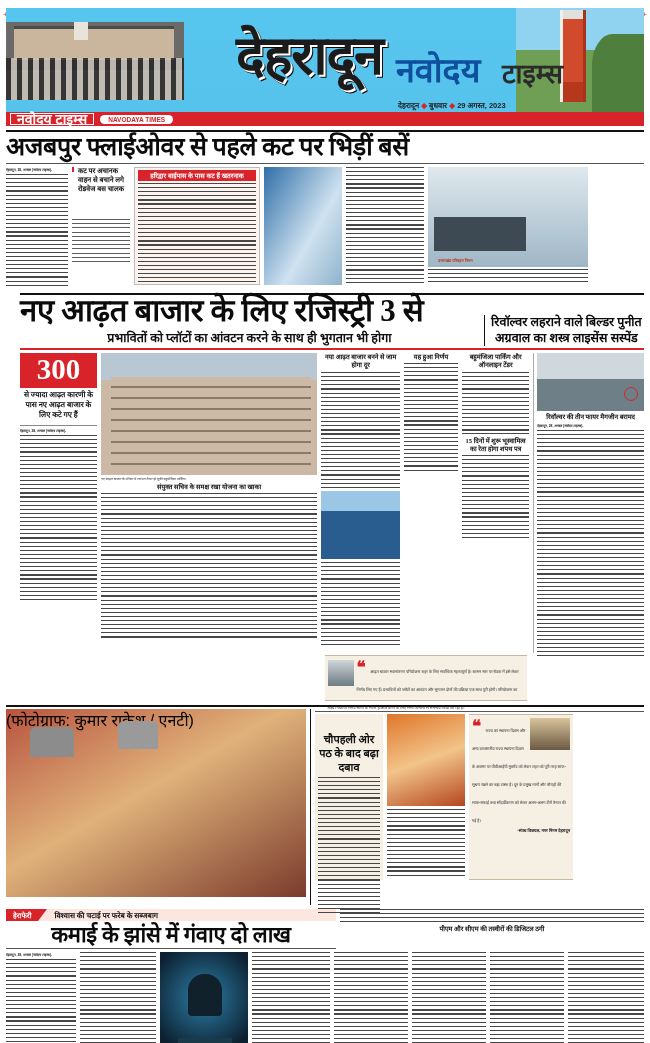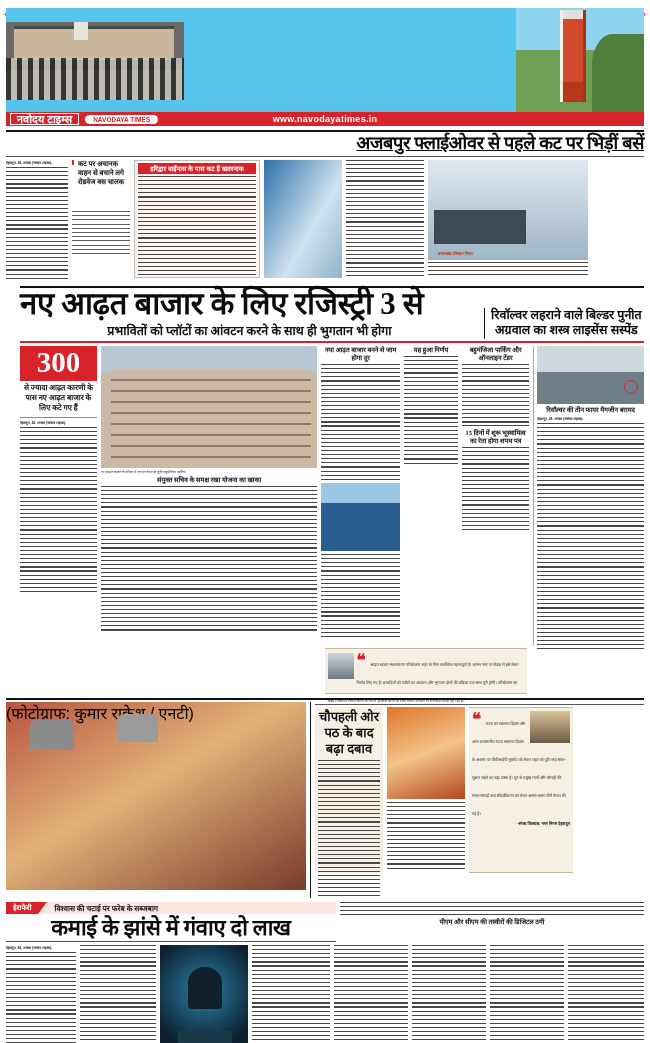--- a/index.html
+++ b/index.html
@@ -79,21 +79,21 @@
   .mh-dateline {
     position:absolute; left:214px; top:86px;
     font-size:7.5px; font-weight:bold; color:#202020; white-space:nowrap;
   }
   .mh-dateline .dot { color:#d8232a; }
   .mh-redbar {
     position:relative; margin:0 6px; height:14px; background:#d8232a;
     color:#fff; display:flex; align-items:center;
   }
   .mh-redbar .logo-l {
-    font-size:11px; font-weight:bold; padding:0 6px; color:#fff;
+    font-size:14px; font-weight:bold; padding:0 6px; color:#fff;
     border:1px solid #fff; margin-left:4px; line-height:10px;
   }
   .mh-redbar .logo-pill {
     font-size:6.5px; font-weight:bold; margin-left:6px;
     background:#fff; color:#d8232a; padding:1px 8px; border-radius:7px;
   }
   .mh-redbar .site {
     position:absolute; left:0; right:0; text-align:center;
     font-size:9px; font-weight:bold; letter-spacing:.3px;
   }
@@ -116,21 +116,21 @@
       180deg, #5e5e5e 0 1px, rgba(0,0,0,0) 1px 4.2px);
   }
   .subhead-s {
     font-size:6.5px; font-weight:bold; color:#111; line-height:1.25;
     font-family:"Liberation Serif", serif;
   }
 
   
   .sec1 { position:relative; margin:4px 6px 0 6px; }
   .sec1 h1 {
-    font-size:18px; text-align:right; padding:2px 0 3px;text-decoration:underline;
+    font-size:25px; text-align:left; padding:2px 0 3px;
   }
   .sec1-grid { display:flex; gap:4px; margin-top:3px; }
   .col { position:relative; }
 
   .redsq { width:5px; height:5px; background:#d8232a; display:inline-block; margin-right:2px; }
 
   .kicker-box {
     border:1px solid #bbb; background:#fdf4ef; padding:2px 3px;
   }
   .kicker-head {
@@ -190,22 +190,22 @@
   .sec3 { margin:4px 6px 0 6px; }
   .sec3 h1 { font-size:19px; line-height:1.05; }
   .bullet {
     display:flex; gap:3px; align-items:flex-start; margin-bottom:3px;
   }
   .bullet .sq { width:5px; height:5px; background:#d8232a; margin-top:2px; flex:0 0 auto; }
   .bullet .tx { font-size:7px; font-weight:bold; line-height:1.25; color:#111;
     font-family:"Liberation Serif", serif; }
 
   .tint-box { background:#f6efe4; padding:2px 3px; }
-  .tint-head { font-size:13px; font-weight:bold; color:#111; text-align:center; line-height:1.25;
-    font-family:"Liberation Serif", serif; }
+  .tint-head { font-size:11px; font-weight:bold; color:#111; text-align:center; line-height:1.25;
+    font-family:"Liberation Serif", serif;margin-top:17px; }
 
   
   .sec4 { margin:4px 6px 0 6px; }
   .tagstrip { display:flex; align-items:stretch; height:12px; background:#fbe7e0; }
   .tagstrip .tag {
     background:#d8232a; color:#fff; font-size:7px; font-weight:bold;
     padding:0 7px; display:flex; align-items:center;
     font-family:"Liberation Serif", serif;
   }
   .tagstrip .arrow {
@@ -228,26 +228,37 @@
   <div class="masthead">
     <div class="mh-left-photo">
       <div class="bldg"></div>
         <div class="tower"></div>
         <div class="soldiers"></div>
     </div>
     <div class="mh-right-photo">
       <div class="clock"></div>
         <div class="trees"></div>
     </div>
+    <div class="mh-title">
+      <div class="mh-dehradun">देहरादून</div>
+      <div class="mh-navodaya">नवोदय</div>
+      <div class="mh-times">टाइम्स</div>
+      <div class="mh-dateline">
+        <span>देहरादून</span>
+        <span class="dot">◆</span>
+        <span>बुधवार</span>
+        <span class="dot">◆</span>
+        <span>29 अगस्त, 2023</span>
+      </div>
+    </div>
   </div>
 
   <div class="mh-redbar">
     <div class="logo-l">नवोदय टाइम्स</div>
     <div class="logo-pill">NAVODAYA TIMES</div>
-    <div class="site">www.navodayatimes.in</div>
   </div>
 
   <div class="sec1">
     <div class="rule-thick"></div>
     <h1 class="hl-main">अजबपुर फ्लाईओवर से पहले कट पर भिड़ीं बसें</h1>
     <div class="rule-thin"></div>
 
     <div class="sec1-grid" style="height:122px;">
 
       <div class="col" style="width:62px;">

